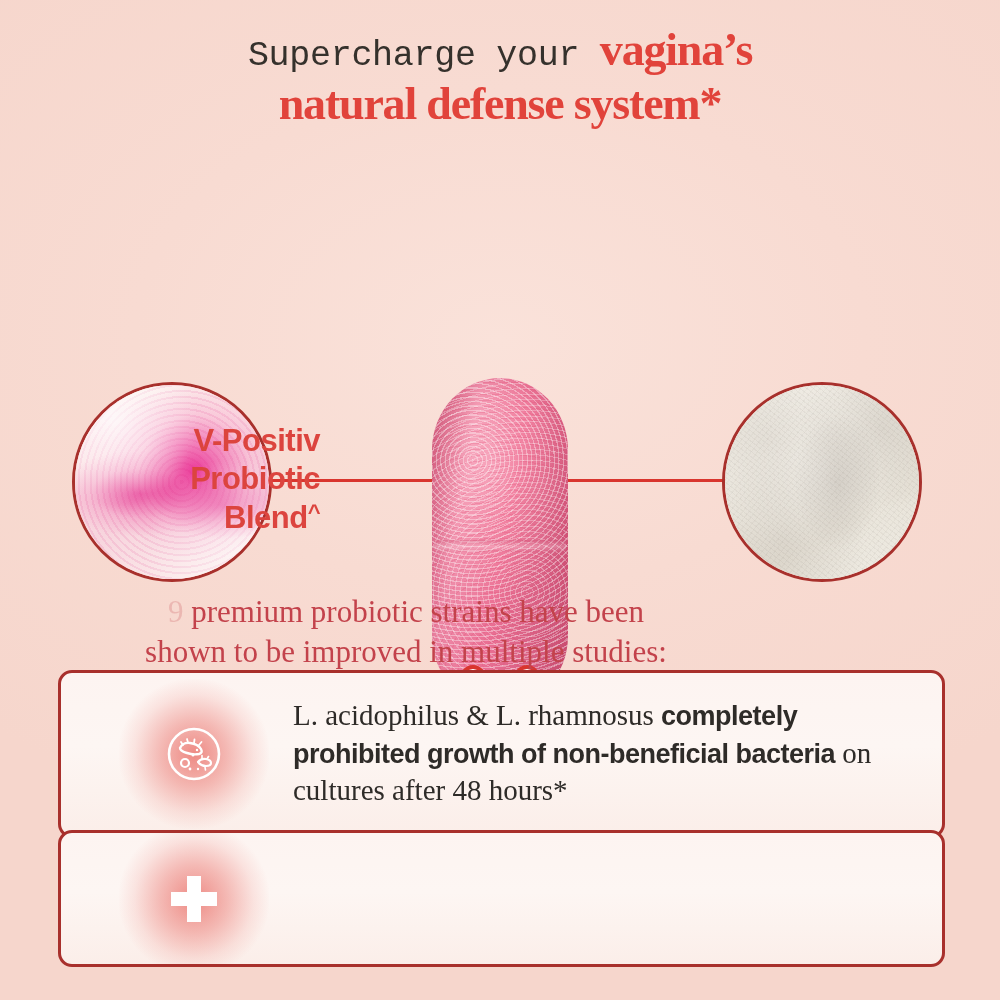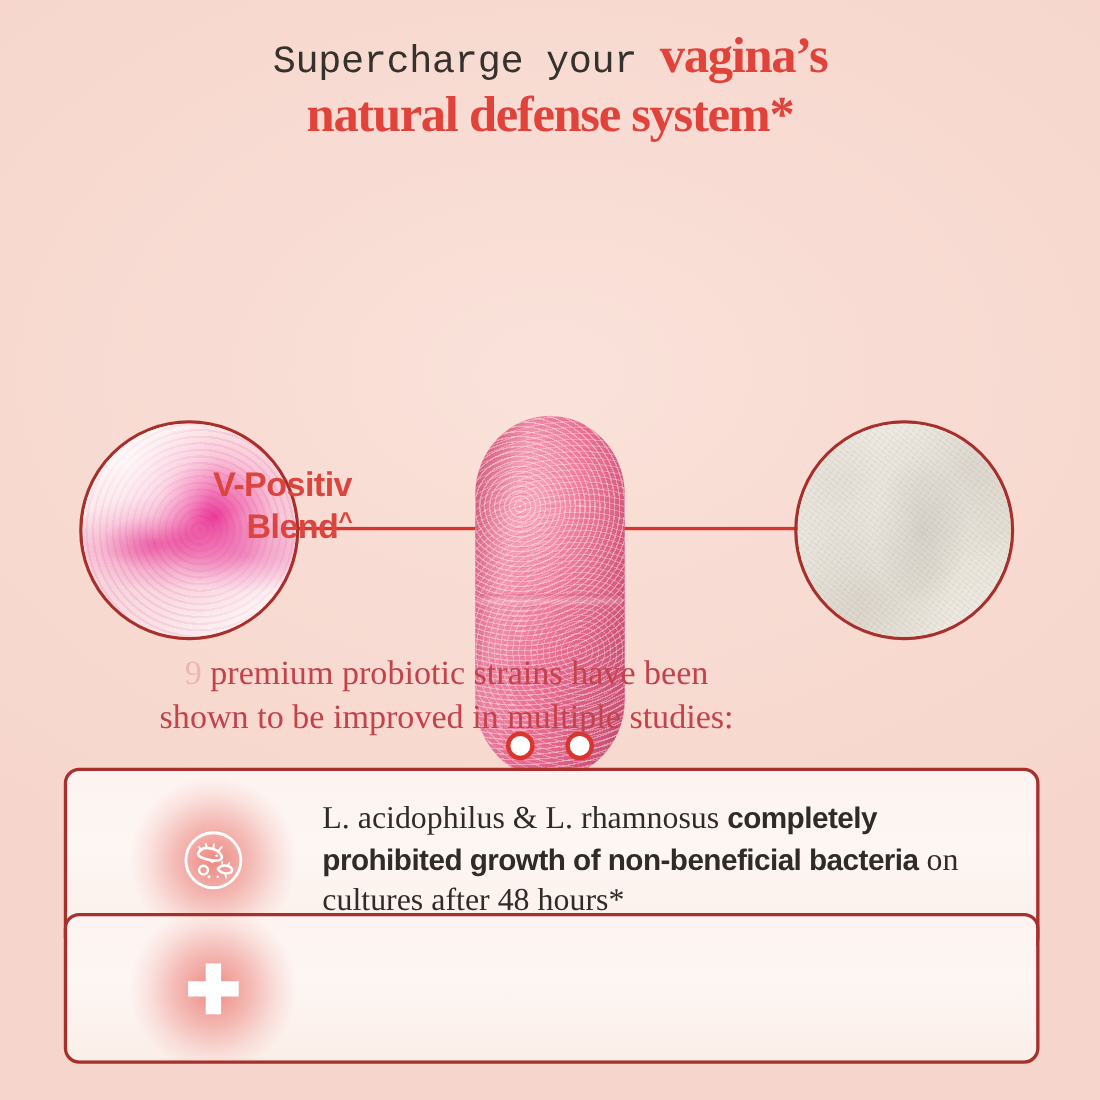--- a/index.html
+++ b/index.html
@@ -186,21 +186,21 @@
   
   .card {
     position: absolute;
     left: 58px;
     width: 887px;
     border: 3px solid #a8302c;
     border-radius: 14px;
     background: linear-gradient(180deg, #fdf4f1 0%, #fdf6f3 45%, #fbeee9 100%);
     overflow: hidden;
   }
-  .card.one { top: 698px; height: 168px; }
+  .card.one { top: 670px; height: 168px; }
   .card.two { top: 830px; height: 137px; }
 
   .card-icon-zone {
     position: absolute;
     left: 58px;
     top: 0;
     bottom: 0;
     width: 150px;
   }
   .card-glow {
@@ -273,20 +273,21 @@
       <div class="capsule-shadow"></div>
       <div class="capsule"></div>
       <div class="capsule-seam"></div>
       <div class="dot d1"></div>
       <div class="dot d2"></div>
     </div>
   </div>
 
   <div class="ing-label left">
     <div>V-Positiv</div>
+    <div>Probiotic</div>
     <div><span>Blend</span><span class="sup">^</span></div>
   </div>
 
 
   <div class="subhead">
     <div><span class="lead-num">9</span> <span>premium probiotic strains have been</span></div>
     <div>shown to be improved in multiple studies:</div>
   </div>
 
   <div class="card one">

